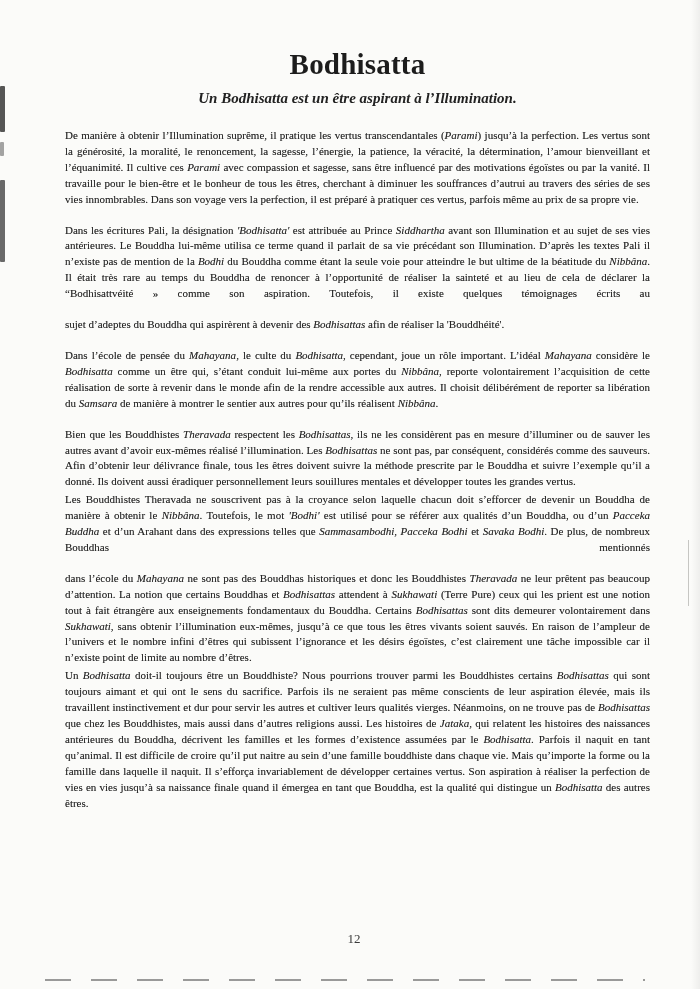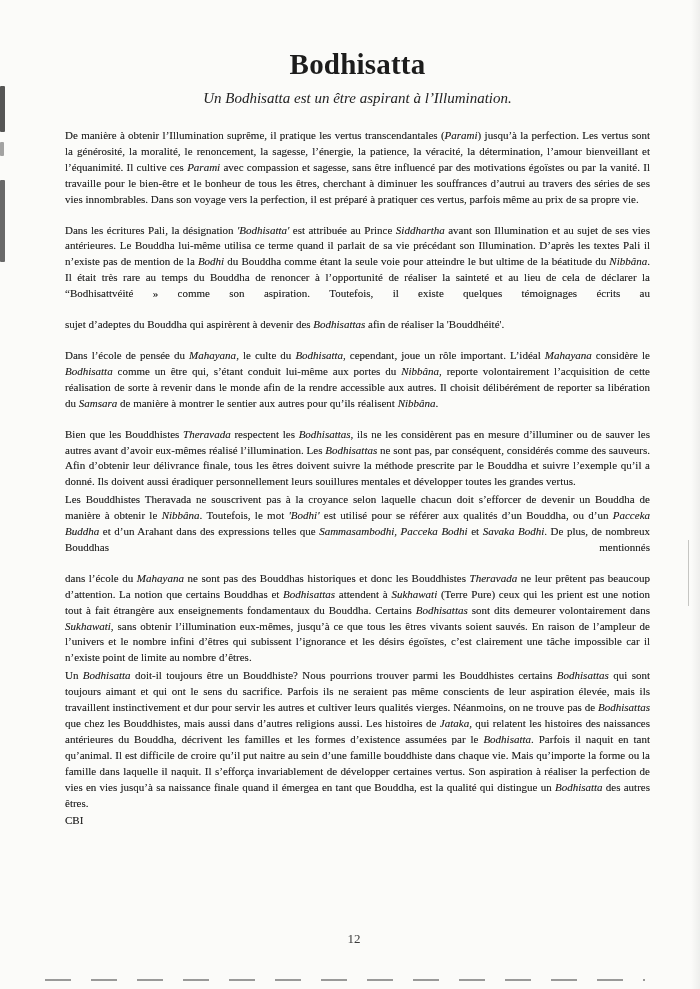--- a/index.html
+++ b/index.html
@@ -23,21 +23,21 @@
   }
   .col{min-width:0;}
   .title{
     font-size:29px;font-weight:bold;
     text-align:center;
     margin:4px 0 8px 0;
     color:#1c1c1c;
     letter-spacing:.2px;
   }
   .subtitle{
-    font-size:15px;font-style:italic;font-weight:normal;
+    font-size:15px;font-style:italic;font-weight:bold;
     text-align:center;line-height:19px;
     margin:0 0 20px 0;color:#222;
   }
   p.para{
     margin:0 0 15px 0;
     font-size:11px;
     line-height:15.9px;
     text-align:justify;
     text-shadow:0 0 .4px rgba(40,40,40,.45);
   }
@@ -88,21 +88,20 @@
           <p class="para"><span>Dans l’école de pensée du </span><i>Mahayana</i><span>, le culte du </span><i>Bodhisatta</i><span>, cependant, joue un rôle important. L’idéal </span><i>Mahayana</i><span> considère le </span><i>Bodhisatta</i><span> comme un être qui, s’étant conduit lui-même aux portes du </span><i>Nibbâna</i><span>, reporte volontairement l’acquisition de cette réalisation de sorte à revenir dans le monde afin de la rendre accessible aux autres. Il choisit délibérément de reporter sa libération du </span><i>Samsara</i><span> de manière à montrer le sentier aux autres pour qu’ils réalisent </span><i>Nibbâna</i><span>.</span></p>
           <p class="para tight"><span>Bien que les Bouddhistes </span><i>Theravada</i><span> respectent les </span><i>Bodhisattas</i><span>, ils ne les considèrent pas en mesure d’illuminer ou de sauver les autres avant d’avoir eux-mêmes réalisé l’illumination. Les </span><i>Bodhisattas</i><span> ne sont pas, par conséquent, considérés comme des sauveurs. Afin d’obtenir leur délivrance finale, tous les êtres doivent suivre la méthode prescrite par le Bouddha et suivre l’exemple qu’il a donné. Ils doivent aussi éradiquer personnellement leurs souillures mentales et développer toutes les grandes vertus.</span></p>
           <p class="para jlast"><span>Les Bouddhistes Theravada ne souscrivent pas à la croyance selon laquelle chacun doit s’efforcer de devenir un Bouddha de manière à obtenir le </span><i>Nibbâna</i><span>. Toutefois, le mot </span><i>'Bodhi'</i><span> est utilisé pour se référer aux qualités d’un Bouddha, ou d’un </span><i>Pacceka Buddha</i><span> et d’un Arahant dans des expressions telles que </span><i>Sammasambodhi</i><span>, </span><i>Pacceka Bodhi</i><span> et </span><i>Savaka Bodhi</i><span>. De plus, de nombreux Bouddhas mentionnés</span></p>
         </div>
     </div>
 
     <div class="col">
       <div>
           <p class="para tight"><span>dans l’école du </span><i>Mahayana</i><span> ne sont pas des Bouddhas historiques et donc les Bouddhistes </span><i>Theravada</i><span> ne leur prêtent pas beaucoup d’attention. La notion que certains Bouddhas et </span><i>Bodhisattas</i><span> attendent à </span><i>Sukhawati</i><span> (Terre Pure) ceux qui les prient est une notion tout à fait étrangère aux enseignements fondamentaux du Bouddha. Certains </span><i>Bodhisattas</i><span> sont dits demeurer volontairement dans </span><i>Sukhawati</i><span>, sans obtenir l’illumination eux-mêmes, jusqu’à ce que tous les êtres vivants soient sauvés. En raison de l’ampleur de l’univers et le nombre infini d’êtres qui subissent l’ignorance et les désirs égoïstes, c’est clairement une tâche impossible car il n’existe point de limite au nombre d’êtres.</span></p>
           <p class="para tight"><span>Un </span><i>Bodhisatta</i><span> doit-il toujours être un Bouddhiste? Nous pourrions trouver parmi les Bouddhistes certains </span><i>Bodhisattas</i><span> qui sont toujours aimant et qui ont le sens du sacrifice. Parfois ils ne seraient pas même conscients de leur aspiration élevée, mais ils travaillent instinctivement et dur pour servir les autres et cultiver leurs qualités vierges. Néanmoins, on ne trouve pas de </span><i>Bodhisattas</i><span> que chez les Bouddhistes, mais aussi dans d’autres religions aussi. Les histoires de </span><i>Jataka</i><span>, qui relatent les histoires des naissances antérieures du Bouddha, décrivent les familles et les formes d’existence assumées par le </span><i>Bodhisatta</i><span>. Parfois il naquit en tant qu’animal. Il est difficile de croire qu’il put naitre au sein d’une famille bouddhiste dans chaque vie. Mais qu’importe la forme ou la famille dans laquelle il naquit. Il s’efforça invariablement de développer certaines vertus. Son aspiration à réaliser la perfection de vies en vies jusqu’à sa naissance finale quand il émergea en tant que Bouddha, est la qualité qui distingue un </span><i>Bodhisatta</i><span> des autres êtres.</span></p>
-          <p class="para tight"><span>CBI</span></p>
         </div>
     </div>
 
   </div>
 
   <div class="page-number">12</div>
 </div>
 
 <div class="edge-mark m1"></div>
 <div class="edge-mark m2"></div>

